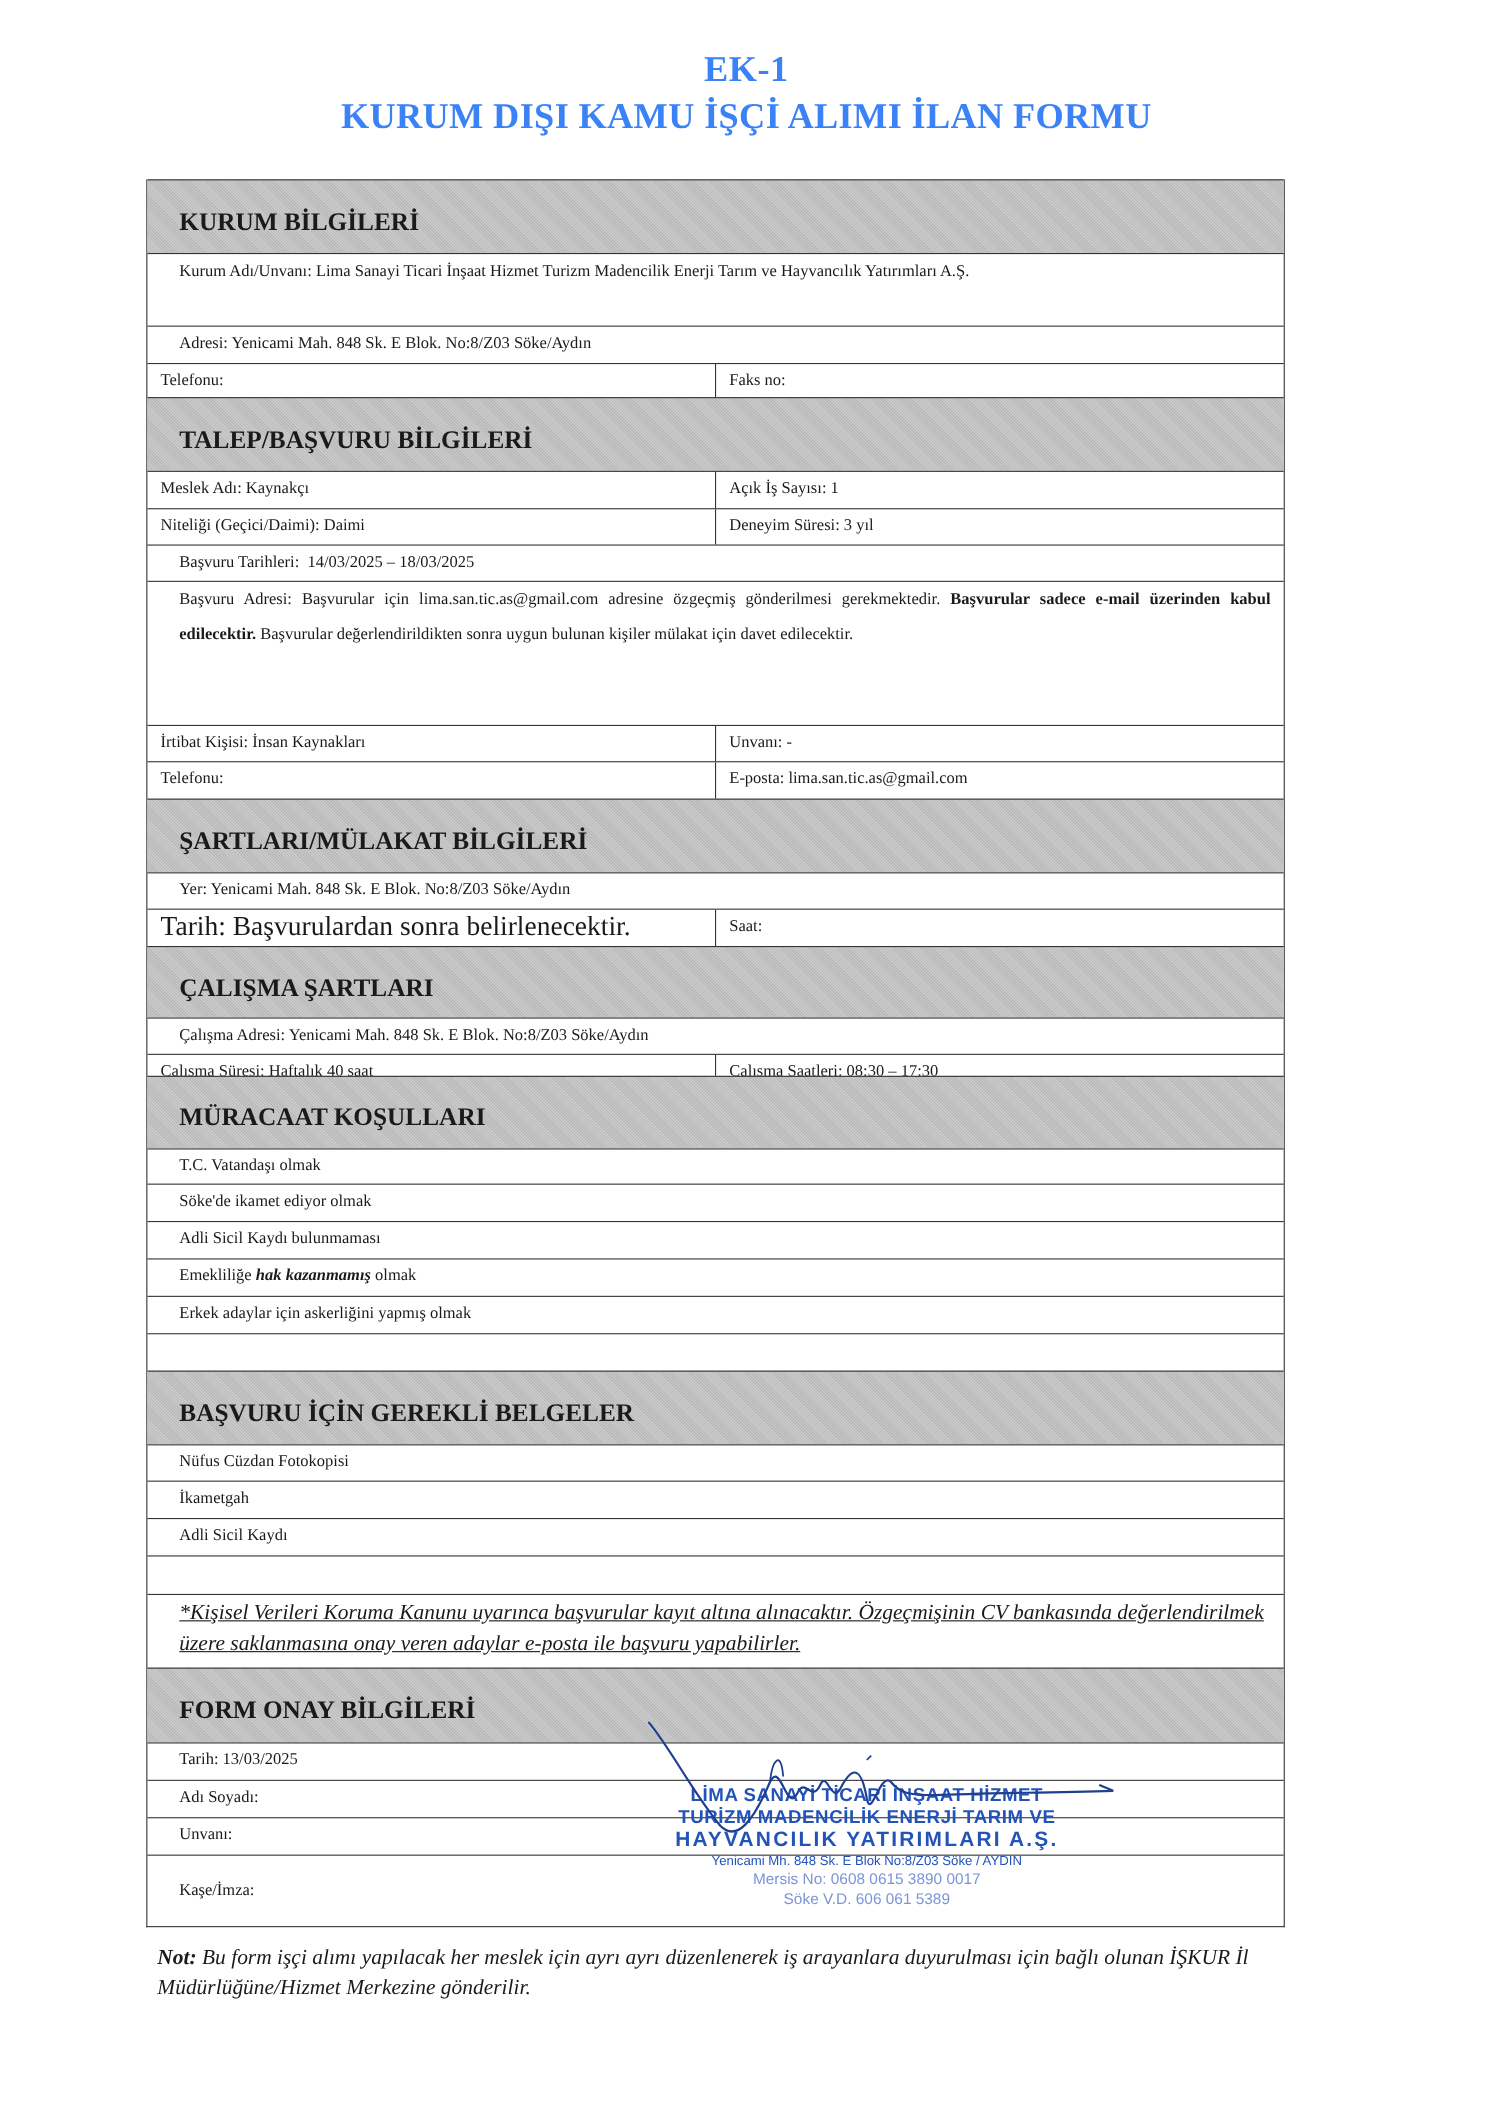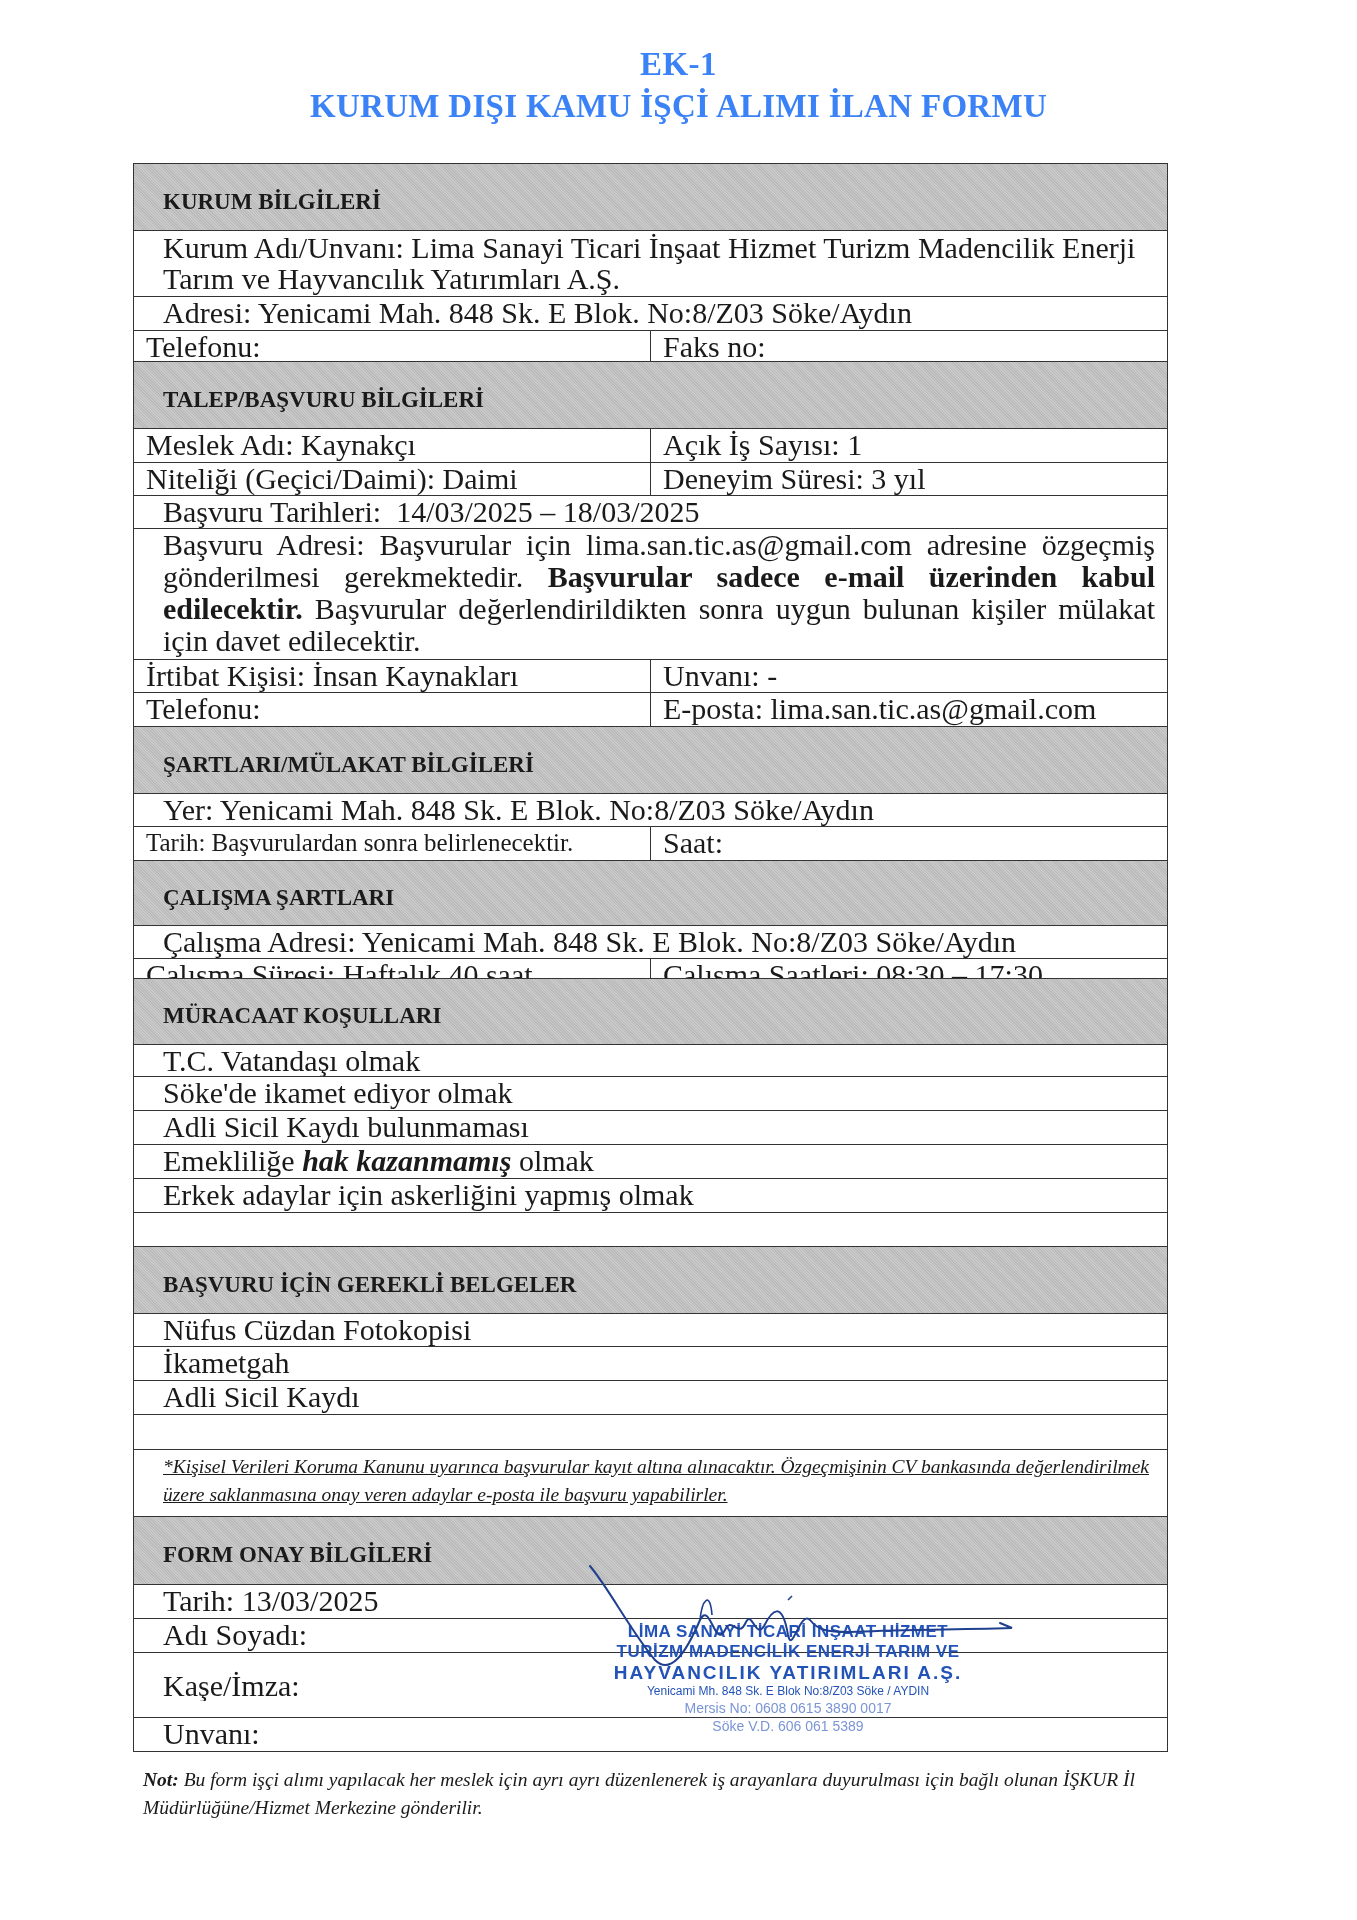--- a/index.html
+++ b/index.html
@@ -10,21 +10,21 @@
   .t1 { top: 46px; font-size: 33px; letter-spacing: 0.5px; }
   .t2 { top: 88px; font-size: 33px; letter-spacing: 0.3px; }
 
   .form { position: absolute; left: 133px; top: 163px; width: 1033px;
           border-left: 1.5px solid #333; border-right: 1.5px solid #333; border-bottom: 1.5px solid #333; }
   .row { display: flex; border-top: 1.5px solid #333; box-sizing: border-box; }
   .hdr { background: #c4c4c4;
          background-image: repeating-linear-gradient(45deg, rgba(255,255,255,0.10) 0 1px, rgba(0,0,0,0.05) 1px 2px);
          align-items: center; }
   .hdr .cell { font-weight: bold; font-size: 23px; padding-top: 8px; }
-  .cell { box-sizing: border-box; padding: 0 12px; font-size: 30px; line-height: 31px;
+  .cell { box-sizing: border-box; padding: 0 12px; font-size: 15px; line-height: 31px;
           overflow: hidden; white-space: nowrap; }
   .wrap { white-space: normal; }
   .c-left { width: 517px; border-right: 1.5px solid #333; }
   .c-right { flex: 1; }
   .c-full { flex: 1; margin-left: 17px; }
   .just { text-align: justify; text-align-last: left; }
   .note { font-style: italic; text-decoration: underline; font-size: 19.5px; line-height: 28px; padding-top: 3px; white-space: normal; }
   .footnote { position: absolute; left: 143px; top: 1766px; width: 1040px;
               font-style: italic; font-size: 19.5px; line-height: 28px; }
   .stamp { position: absolute; left: 578px; top: 1622px; width: 420px; text-align: center;
@@ -149,25 +149,25 @@
 
   <div class="row hdr" style="height:68px">
     <div class="cell c-full">FORM ONAY BİLGİLERİ</div>
   </div>
   <div class="row" style="height:34px">
     <div class="cell c-full">Tarih: 13/03/2025</div>
   </div>
   <div class="row" style="height:34px">
     <div class="cell c-full">Adı Soyadı:</div>
   </div>
+  <div class="row" style="height:34px">
+    <div class="cell c-full">Unvanı:</div>
+  </div>
   <div class="row" style="height:65px; align-items:center">
     <div class="cell c-full">Kaşe/İmza:</div>
-  </div>
-  <div class="row" style="height:34px">
-    <div class="cell c-full">Unvanı:</div>
   </div>
 </div>
 
 <div class="stamp">
   <div class="s1">LİMA SANAYİ TİCARİ İNŞAAT HİZMET</div>
   <div class="s2">TURİZM MADENCİLİK ENERJİ TARIM VE</div>
   <div class="s3">HAYVANCILIK YATIRIMLARI A.Ş.</div>
   <div class="s4">Yenicami Mh. 848 Sk. E Blok No:8/Z03 Söke / AYDIN</div>
   <div class="s5">Mersis No: 0608 0615 3890 0017</div>
   <div class="s6">Söke V.D. 606 061 5389</div>

